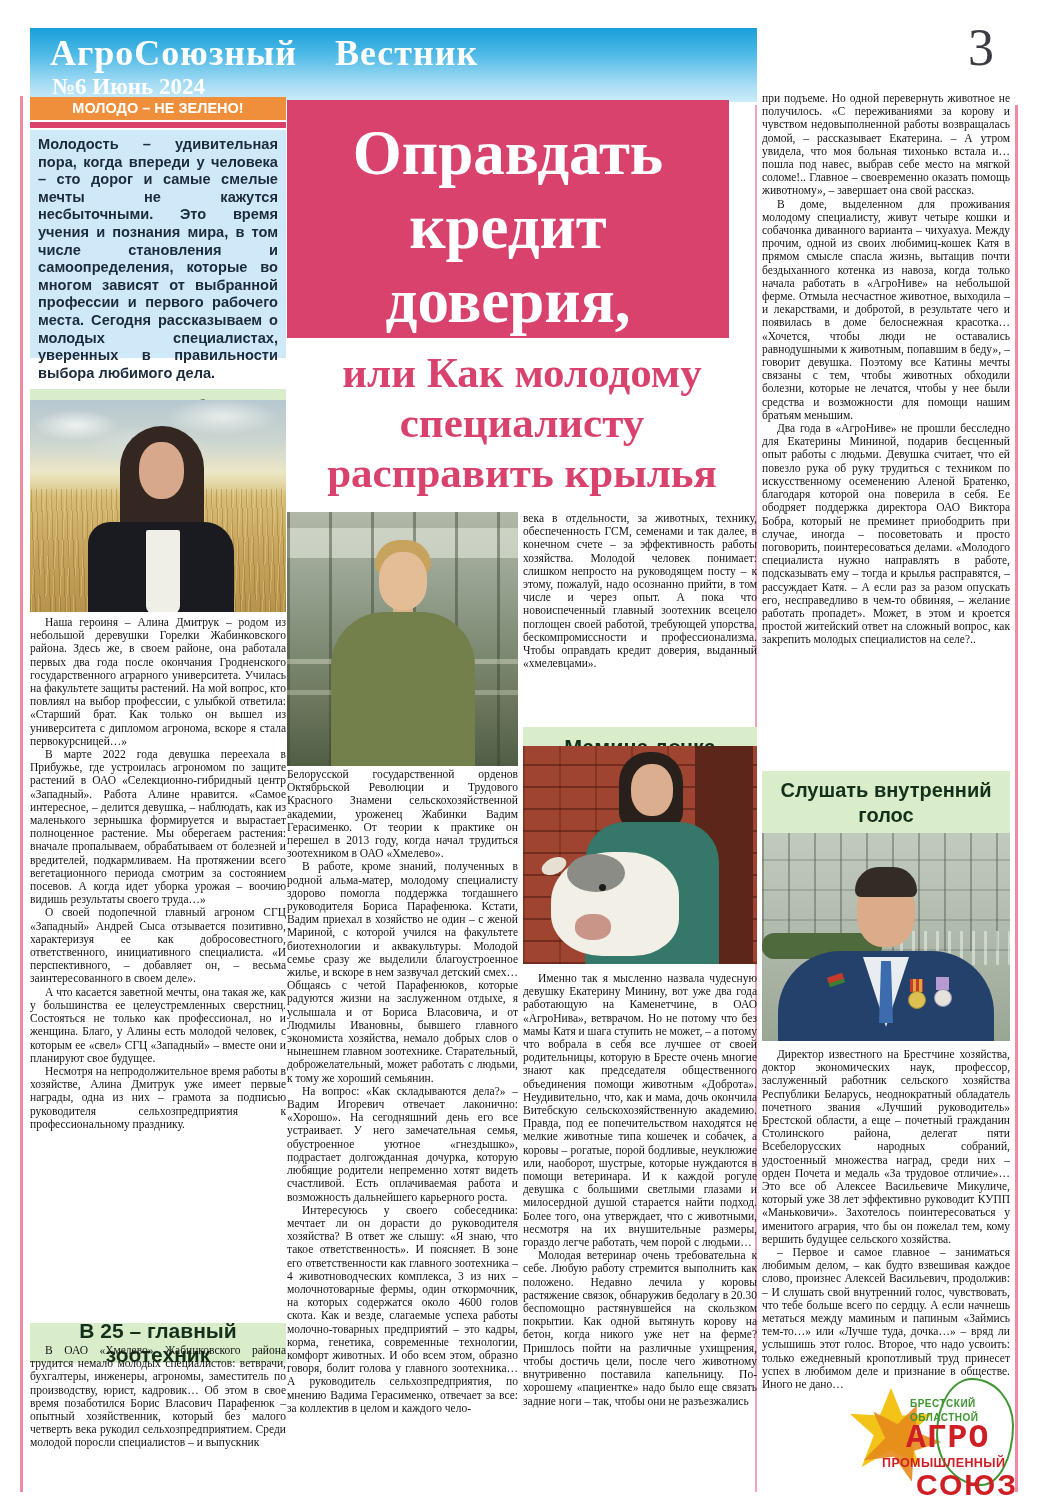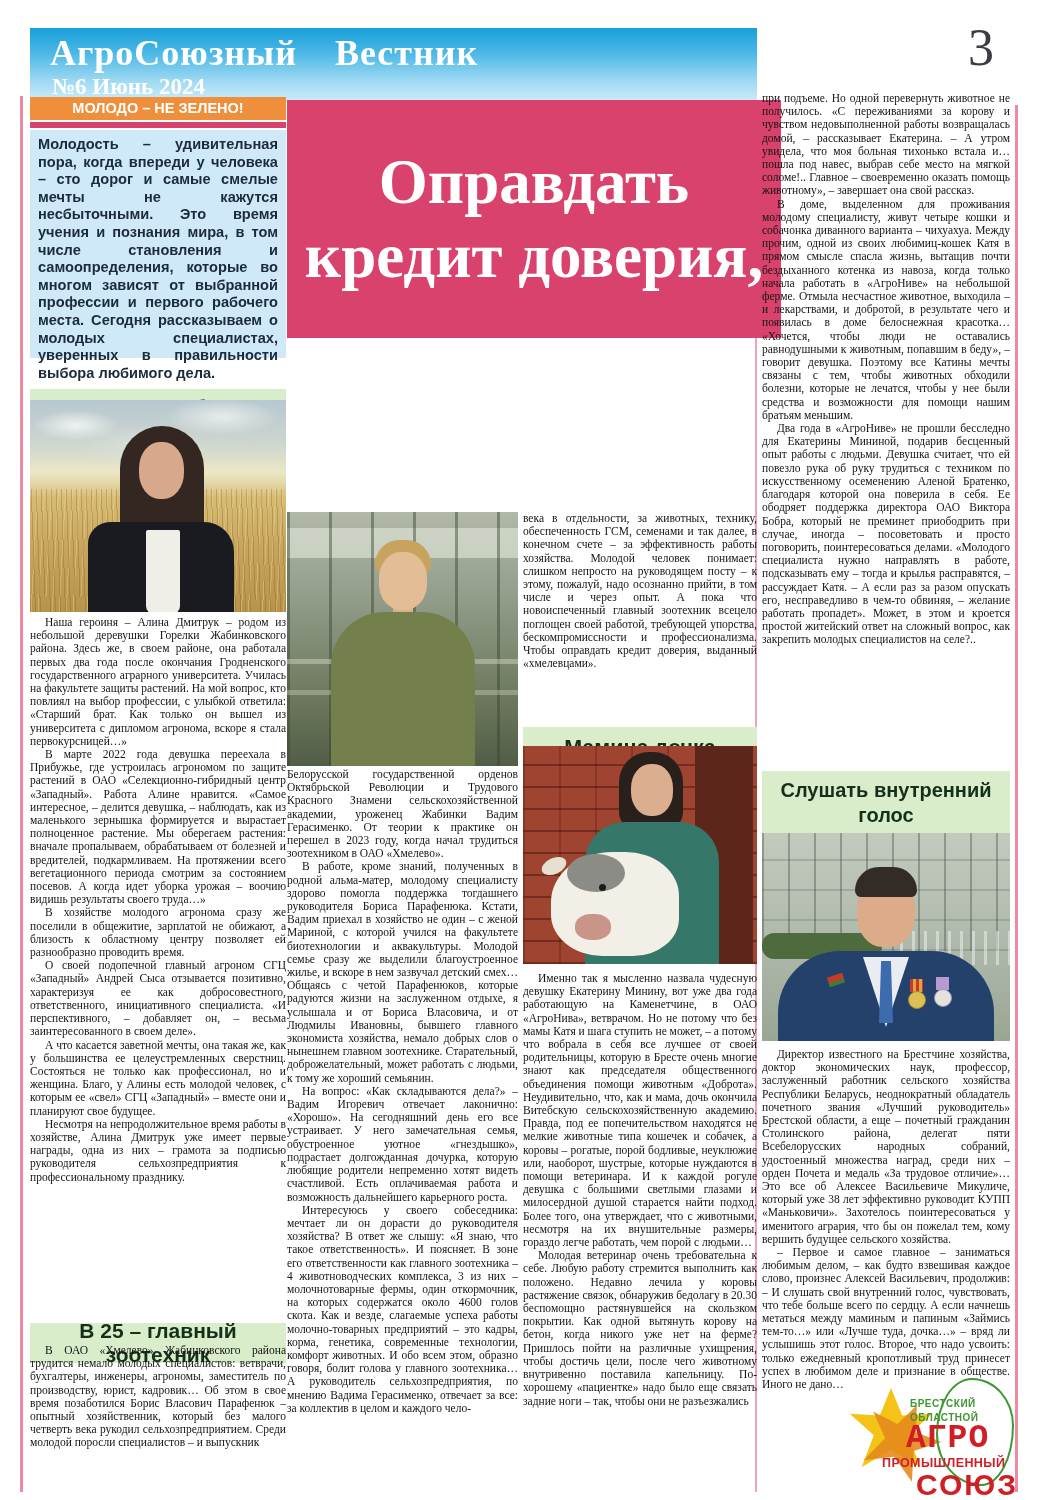--- a/index.html
+++ b/index.html
@@ -19,22 +19,22 @@
   .mast-issue{position:absolute;left:22px;top:46px;font-size:23px;font-weight:bold;}
   .page-number{position:absolute;left:968px;top:18px;font-size:52px;color:#3c3c44;font-family:"Liberation Serif",serif;}
   .badge{position:absolute;left:30px;top:97px;width:256px;height:23px;background:#ef8f3c;
          color:#fff;font-family:"Liberation Sans",sans-serif;font-weight:bold;font-size:14.5px;
          text-align:center;line-height:23px;}
   .intro-rule{position:absolute;left:30px;top:122px;width:256px;height:6px;background:#d8426d;}
   .intro-box{position:absolute;left:30px;top:130px;width:256px;height:228px;background:#cfe9f8;
              font-family:"Liberation Sans",sans-serif;font-weight:bold;color:#1b2b3c;
              font-size:14.6px;line-height:17.6px;text-align:justify;padding:6px 8px 0 8px;box-sizing:border-box;}
   
-  .headline-box{position:absolute;left:287px;top:100px;width:494px;height:238px;background:#d8426d;
-                display:flex;align-items:center;justify-content:center;}
+  .headline-box{position:absolute;left:287px;top:100px;width:442px;height:238px;background:#d8426d;
+                display:flex;align-items:flex-end;justify-content:center;}
   .headline-main{color:#fff;font-weight:bold;font-size:63px;line-height:74px;text-align:center;}
   .headline-sub{position:absolute;left:287px;top:348px;width:470px;height:160px;
                 color:#d8426d;font-weight:bold;font-size:43px;line-height:50px;text-align:center;}
   
   .sec-head{position:absolute;background:#d9edca;color:#15301a;
             font-family:"Liberation Sans",sans-serif;font-weight:bold;
             display:flex;align-items:center;justify-content:center;text-align:center;margin-top:27px;}
   .head-brother{left:30px;top:362px;width:256px;height:36px;font-size:21px;}
   .head-zootech{left:30px;top:1296px;width:256px;height:40px;font-size:21px;}
   .head-daughter{left:523px;top:700px;width:234px;height:42px;font-size:21.5px;}
@@ -146,20 +146,21 @@
   </div>
   <div class="page-number">3</div>
   <div class="badge">МОЛОДО – НЕ ЗЕЛЕНО!</div>
 
   <div class="intro-rule"></div>
   <div class="intro-box">Молодость – удивительная пора, когда впереди у человека – сто дорог и самые смелые мечты не кажутся несбыточными. Это время учения и познания мира, в том числе становления и самоопределения, которые во многом зависят от выбранной профессии и первого рабочего места. Сегодня рассказываем о молодых специалистах, уверенных в правильности выбора любимого дела.</div>
 
   <div class="headline-box">
     <div class="headline-main">Оправдать кредит доверия,</div>
   </div>
+  <div class="headline-sub">или Как молодому специалисту расправить крылья</div>
 
   <div class="sec-head head-brother">По примеру брата</div>
   <div class="sec-head head-zootech">В 25 – главный зоотехник</div>
   <div class="sec-head head-daughter">Мамина дочка</div>
   <div class="sec-head head-voice">Слушать внутренний голос</div>
 
   <div class="photo ph1">
     <div class="ph1-sky"></div>
     <div class="ph1-wheat"></div>
     <div class="ph1-hair"></div>
@@ -206,31 +207,30 @@
     <div class="ph4-rib1"></div>
     <div class="ph4-medal1"></div>
     <div class="ph4-rib2"></div>
     <div class="ph4-medal2"></div>
     <div class="ph4-pin"></div>
   </div>
 
   <div class="colbox c1-story">
     <p>Наша героиня – Алина Дмитрук – родом из небольшой деревушки Горелки Жабинковского района. Здесь же, в своем районе, она работала первых два года после окончания Гродненского государственного аграрного университета. Училась на факультете защиты растений. На мой вопрос, кто повлиял на выбор профессии, с улыбкой ответила: «Старший брат. Как только он вышел из университета с дипломом агронома, вскоре я стала первокурсницей…»</p>
     <p>В марте 2022 года девушка переехала в Прибужье, где устроилась агрономом по защите растений в ОАО «Селекционно-гибридный центр «Западный». Работа Алине нравится. «Самое интересное, – делится девушка, – наблюдать, как из маленького зернышка формируется и вырастает полноценное растение. Мы оберегаем растения: вначале пропалываем, обрабатываем от болезней и вредителей, подкармливаем. На протяжении всего вегетационного периода смотрим за состоянием посевов. А когда идет уборка урожая – воочию видишь результаты своего труда…»</p>
-    <p>В хозяйстве молодого агронома сразу же поселили в общежитие, зарплатой не обижают, а близость к областному центру позволяет ей разнообразно проводить время.</p>
     <p>О своей подопечной главный агроном СГЦ «Западный» Андрей Сыса отзывается позитивно, характеризуя ее как добросовестного, ответственного, инициативного специалиста. «И перспективного, – добавляет он, – весьма заинтересованного в своем деле».</p>
     <p>А что касается заветной мечты, она такая же, как у большинства ее целеустремленных сверстниц. Состояться не только как профессионал, но и женщина. Благо, у Алины есть молодой человек, с которым ее «свел» СГЦ «Западный» – вместе они и планируют свое будущее.</p>
     <p>Несмотря на непродолжительное время работы в хозяйстве, Алина Дмитрук уже имеет первые награды, одна из них – грамота за подписью руководителя сельхозпредприятия к профессиональному празднику.</p>
   </div>
   <div class="colbox c1-zoo">
     <p>В ОАО «Хмелево» Жабинковского района трудится немало молодых специалистов: ветврачи, бухгалтеры, инженеры, агрономы, заместитель по производству, юрист, кадровик… Об этом в свое время позаботился Борис Власович Парафенюк – опытный хозяйственник, который без малого четверть века рукодил сельхозпредприятием. Среди молодой поросли специалистов –  и выпускник</p>
   </div>
 
   <div class="colbox c2-story">
-    <p class="cont">Белорусской государственной орденов Октябрьской Революции и Трудового Красного Знамени сельскохозяйственной академии, уроженец Жабинки Вадим Герасименко. От теории к практике он перешел в 2023 году, когда начал трудиться зоотехником в ОАО «Хмелево».</p>
+    <p class="cont">Белорусской государственной орденов Октябрьской Революции и Трудового Красного Знамени сельскохозяйственной академии, уроженец Жабинки Вадим Герасименко. От теории к практике он перешел в 2013 году, когда начал трудиться зоотехником в ОАО «Хмелево».</p>
     <p>В работе, кроме знаний, полученных в родной альма-матер, молодому специалисту здорово помогла поддержка тогдашнего руководителя Бориса Парафенюка. Кстати, Вадим приехал в хозяйство не один – с женой Мариной, с которой учился на факультете биотехнологии и аквакультуры. Молодой семье сразу же выделили благоустроенное жилье, и вскоре в нем зазвучал детский смех… Общаясь с четой Парафенюков, которые радуются жизни на заслуженном отдыхе, я услышала и от Бориса Власовича, и от Людмилы Ивановны, бывшего главного экономиста хозяйства, немало добрых слов о нынешнем главном зоотехнике. Старательный, доброжелательный, может работать с людьми, к тому же  хороший семьянин.</p>
     <p>На вопрос: «Как складываются дела?» – Вадим Игоревич отвечает лаконично: «Хорошо». На сегодняшний день его все устраивает. У него замечательная семья, обустроенное уютное «гнездышко», подрастает долгожданная дочурка, которую любящие родители непременно хотят видеть счастливой. Есть оплачиваемая работа и возможность дальнейшего карьерного роста.</p>
     <p>Интересуюсь у своего собеседника: мечтает ли он дорасти до руководителя хозяйства? В ответ же слышу: «Я знаю, что такое ответственность». И поясняет. В зоне его ответственности как главного зоотехника – 4 животноводческих комплекса, 3 из них – молочнотоварные фермы, один откормочник, на которых содержатся около 4600 голов скота. Как и везде, слагаемые успеха работы молочно-товарных предприятий – это кадры, корма, генетика, современные технологии, комфорт животных. И обо всем этом, образно говоря, болит голова у главного зоотехника… А руководитель сельхозпредприятия, по мнению Вадима Герасименко,  отвечает за все: за коллектив в целом и каждого чело-</p>
   </div>
 
   <div class="colbox c3-top">
     <p class="cont">века в отдельности, за животных, технику, обеспеченность ГСМ, семенами и так далее, в конечном счете – за эффективность работы хозяйства. Молодой человек понимает: слишком непросто на руководящем посту – к этому, пожалуй, надо осознанно прийти, в том числе и через опыт. А пока что новоиспеченный главный зоотехник всецело поглощен своей работой, требующей упорства, бескомпромиссности и профессионализма. Чтобы оправдать кредит доверия, выданный «хмелевцами».</p>
   </div>
   <div class="colbox c3-story">
     <p>Именно так я мысленно назвала чудесную девушку Екатерину Минину, вот уже два года работающую на Каменетчине, в ОАО «АгроНива», ветврачом. Но не потому что без мамы Катя и шага ступить не может,  – а потому что вобрала в себя все лучшее от своей родительницы, которую в Бресте очень многие знают как председателя  общественного объединения помощи животным «Доброта». Неудивительно, что, как и мама, дочь окончила Витебскую сельскохозяйственную академию. Правда, под ее попечительством находятся не мелкие животные типа кошечек и собачек, а коровы – рогатые, порой бодливые, неуклюжие или, наоборот, шустрые, которые нуждаются в помощи ветеринара. И к каждой рогуле девушка с большими светлыми глазами и милосердной душой старается найти подход. Более того, она утверждает, что с животными, несмотря на их внушительные размеры, гораздо легче работать, чем порой с людьми…</p>

